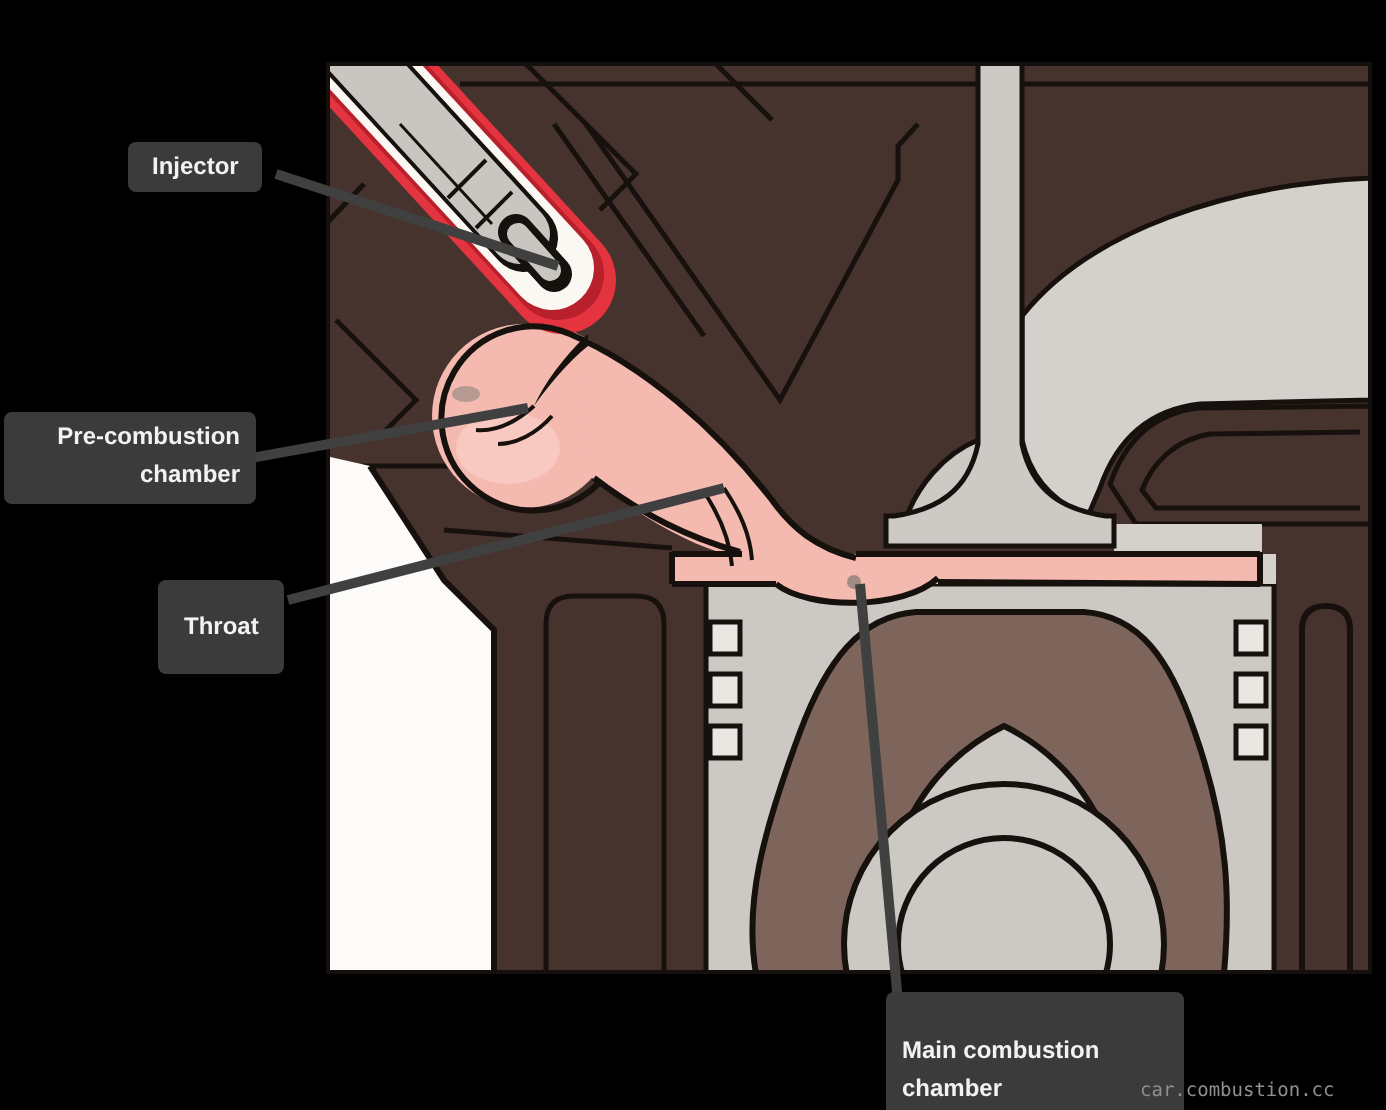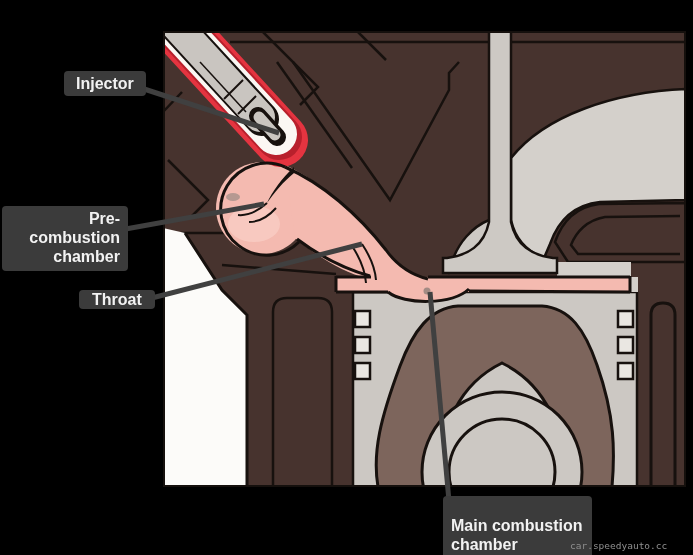--- a/index.html
+++ b/index.html
@@ -1,23 +1,23 @@
 <!DOCTYPE html>
 <html><head>
 <meta charset="utf-8">
 <style>
   html,body{margin:0;padding:0;background:#000;}
   #stage{position:relative;width:693px;height:555px;background:#000;overflow:hidden;
          font-family:"Liberation Sans",sans-serif;}
   #art{position:absolute;left:0;top:0;}
   .callout{position:absolute;background:#3b3b3b;color:#f2f2f2;font-weight:bold;
-           font-size:16px;line-height:19px;border-radius:4px;z-index:5;}
+           font-size:12px;line-height:19px;border-radius:4px;z-index:5;}
   #label-injector{left:64px;top:71px;padding:3px 12px;}
   #label-pre{left:2px;top:206px;width:110px;padding:3px 8px 5px 8px;text-align:right;}
-  #label-throat{left:79px;top:290px;padding:0 13px;}
+  #label-throat{left:79px;top:290px;padding:14px 13px;}
   #label-main{left:443px;top:496px;width:134px;padding:20px 7px 6px 8px;text-align:left;}
   #watermark{position:absolute;left:570px;top:540px;color:#8f8f8f;
              font-family:"DejaVu Sans Mono",monospace;font-size:9.5px;letter-spacing:0px;
              white-space:nowrap;z-index:5;}
 </style>
 </head>
 <body>
 
 <div id="stage">
 
@@ -144,14 +144,14 @@
 
   <div id="label-throat" class="callout">
     <span>Throat</span>
   </div>
 
   <div id="label-main" class="callout">
     <div>Main combustion</div>
     <div>chamber</div>
   </div>
 
-  <div id="watermark">car.speedyauto.cc</div>
+  <div id="watermark">car.combustion.cc</div>
 </div>
 
 </body></html>

